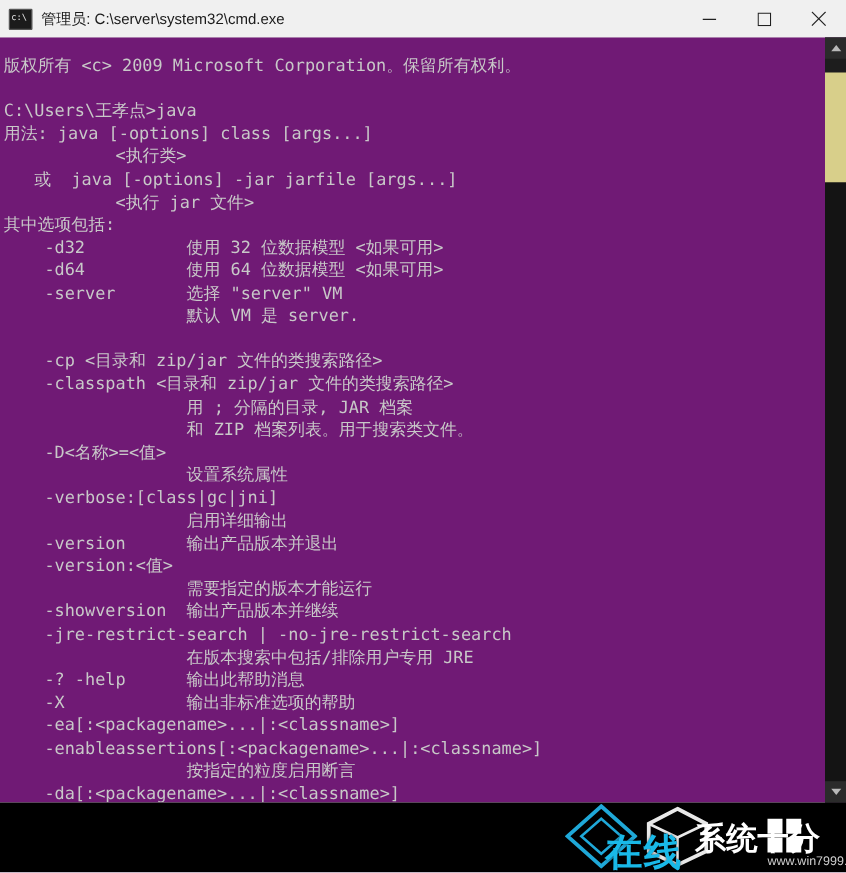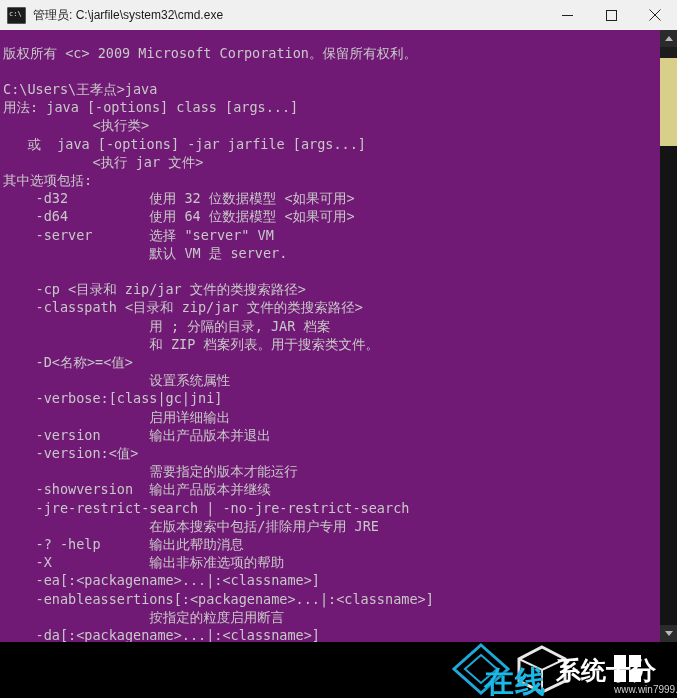--- a/index.html
+++ b/index.html
@@ -203,21 +203,21 @@
     white-space: nowrap;
   }
 </style>
 </head>
 <body>
 
 <div id="screen">
 
   <div id="titlebar">
     <div class="app-icon"></div>
-    <div class="title-text">管理员:  C:\jarfile\system32\cmd.exe</div>
+    <div class="title-text">管理员:  C:\server\system32\cmd.exe</div>
     <div class="spacer"></div>
     <div class="winbtn">
       <svg width="11" height="11" viewBox="0 0 11 11">
         <rect x="0" y="5" width="11" height="1" fill="#202020"></rect>
       </svg>
     </div>
     <div class="winbtn">
       <svg width="11" height="11" viewBox="0 0 11 11">
         <rect x="0.5" y="0.5" width="10" height="10" fill="none" stroke="#202020" stroke-width="1"></rect>
       </svg>

